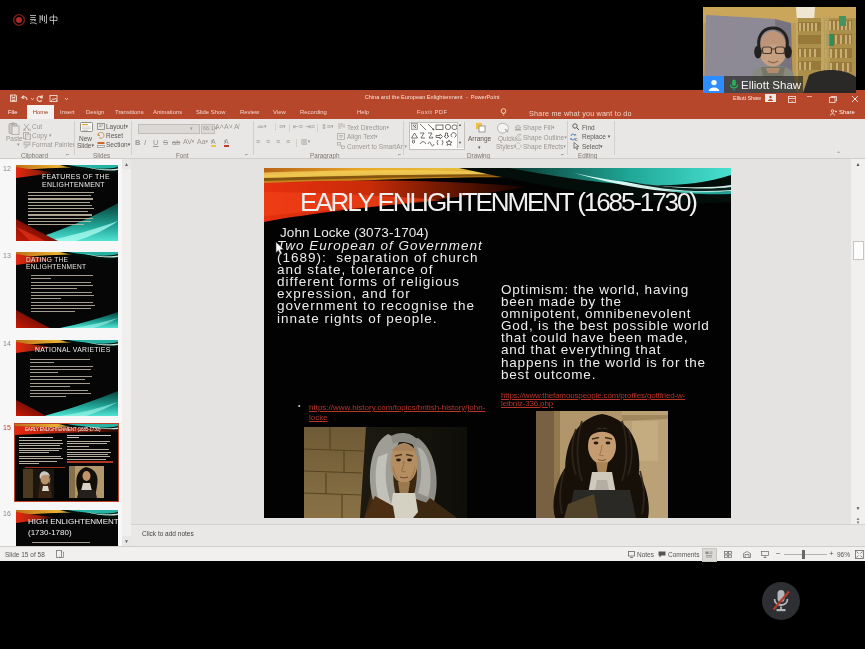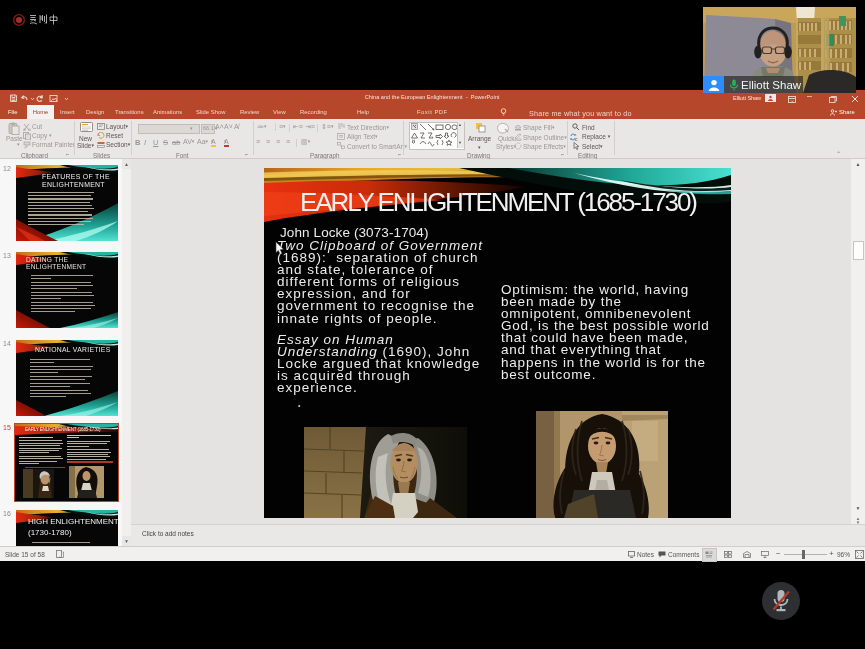--- a/index.html
+++ b/index.html
@@ -569,30 +569,29 @@
     <path d="M245,0 H467 V7 C410,26 330,16 245,0 Z" fill="url(#teal)"></path>
     <path d="M310,5 C375,19 435,22 467,17 V23 C420,28 368,22 310,5 Z" fill="#e4fffa" opacity="0.92"></path>
     <path d="M355,12 C405,21 445,22 467,19 V22 C432,25 395,22 355,12 Z" fill="#0a241e"></path>
     <path d="M400,22 C430,24 455,24 467,23 V26 C445,27 420,26 400,22 Z" fill="#2ec4b4" opacity="0.8"></path>
   </svg>
 
   <div class="abs" style="left:36px;top:19px;color:#f0f0f0;font-size:26px;letter-spacing:-2.1px;white-space:nowrap;">EARLY ENLIGHTENMENT (1685-1730)</div>
 
   <div class="abs" style="left:16px;top:57px;color:#ececec;font-size:13.5px;letter-spacing:0.1px;">John Locke (3073-1704)</div>
   <div class="abs" style="left:13px;top:72px;color:#ececec;font-size:13.5px;letter-spacing:1px;line-height:12.1px;white-space:nowrap;">
-    <i>Two Clipboard of Government</i><br>(1689):&nbsp; separation of church<br>and state, tolerance of<br>different forms of religious<br>expression, and for<br>government to recognise the<br>innate rights of people.
-  </div>
-  <div class="abs" style="left:13px;top:165.5px;color:#ececec;font-size:13.5px;letter-spacing:1px;line-height:12.1px;white-space:nowrap;">
-    <i>Essay on Human</i><br><i>Understanding</i> (1690), John<br>Locke argued that knowledge<br>is acquired through<br>experience.
+    <i>Two European of Government</i><br>(1689):&nbsp; separation of church<br>and state, tolerance of<br>different forms of religious<br>expression, and for<br>government to recognise the<br>innate rights of people.
   </div>
   <div class="abs" style="left:34px;top:234px;color:#ccc;font-size:7px;">•</div>
+  <div class="abs" style="left:45px;top:235px;color:#b8352a;font-size:8px;line-height:10px;text-decoration:underline;white-space:nowrap;">https://www.history.com/topics/british-history/john-<br>locke</div>
 
   <div class="abs" style="left:237px;top:116px;color:#ececec;font-size:13.5px;letter-spacing:0.8px;line-height:12.1px;white-space:nowrap;">
     Optimism: the world, having<br>been made by the<br>omnipotent, omnibenevolent<br>God, is the best possible world<br>that could have been made,<br>and that everything that<br>happens in the world is for the<br>best outcome.
   </div>
+  <div class="abs" style="left:237px;top:224px;color:#b8352a;font-size:8px;letter-spacing:-0.15px;line-height:7.7px;text-decoration:underline;white-space:nowrap;">https://www.thefamouspeople.com/profiles/gottfried-w-<br>leibniz-336.php</div>
 
   <svg class="abs" style="left:40px;top:259px" width="163" height="91" viewBox="0 0 163 91">
     <defs>
       <linearGradient id="lockbg" x1="0" y1="0" x2="1" y2="0">
           <stop offset="0" stop-color="#242016"></stop>
           <stop offset="1" stop-color="#0e0e08"></stop>
         </linearGradient>
       <linearGradient id="wall" x1="0" y1="0" x2="0" y2="1">
           <stop offset="0" stop-color="#6e5a36"></stop>
           <stop offset="1" stop-color="#8a7246"></stop>

